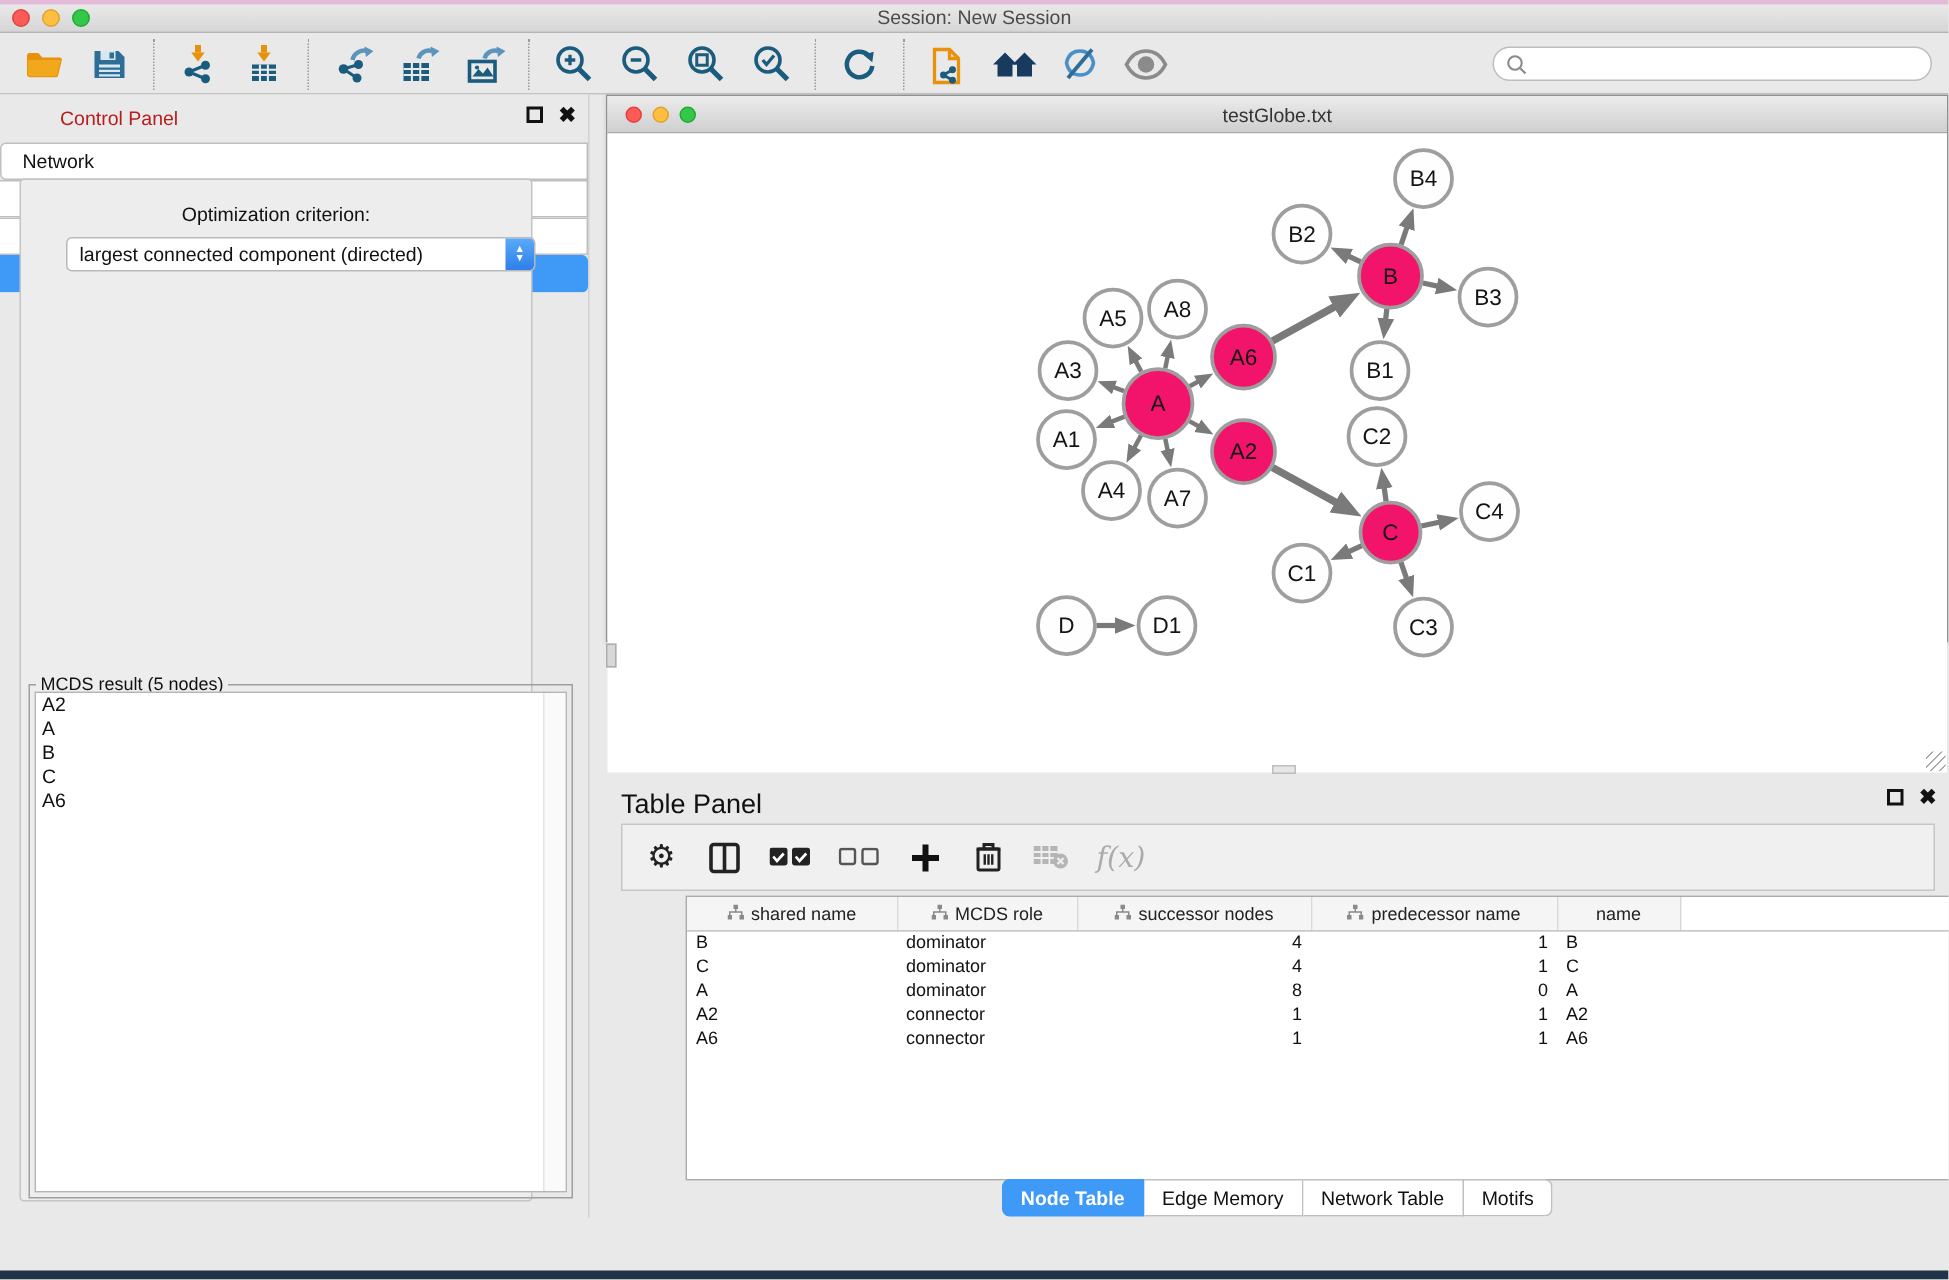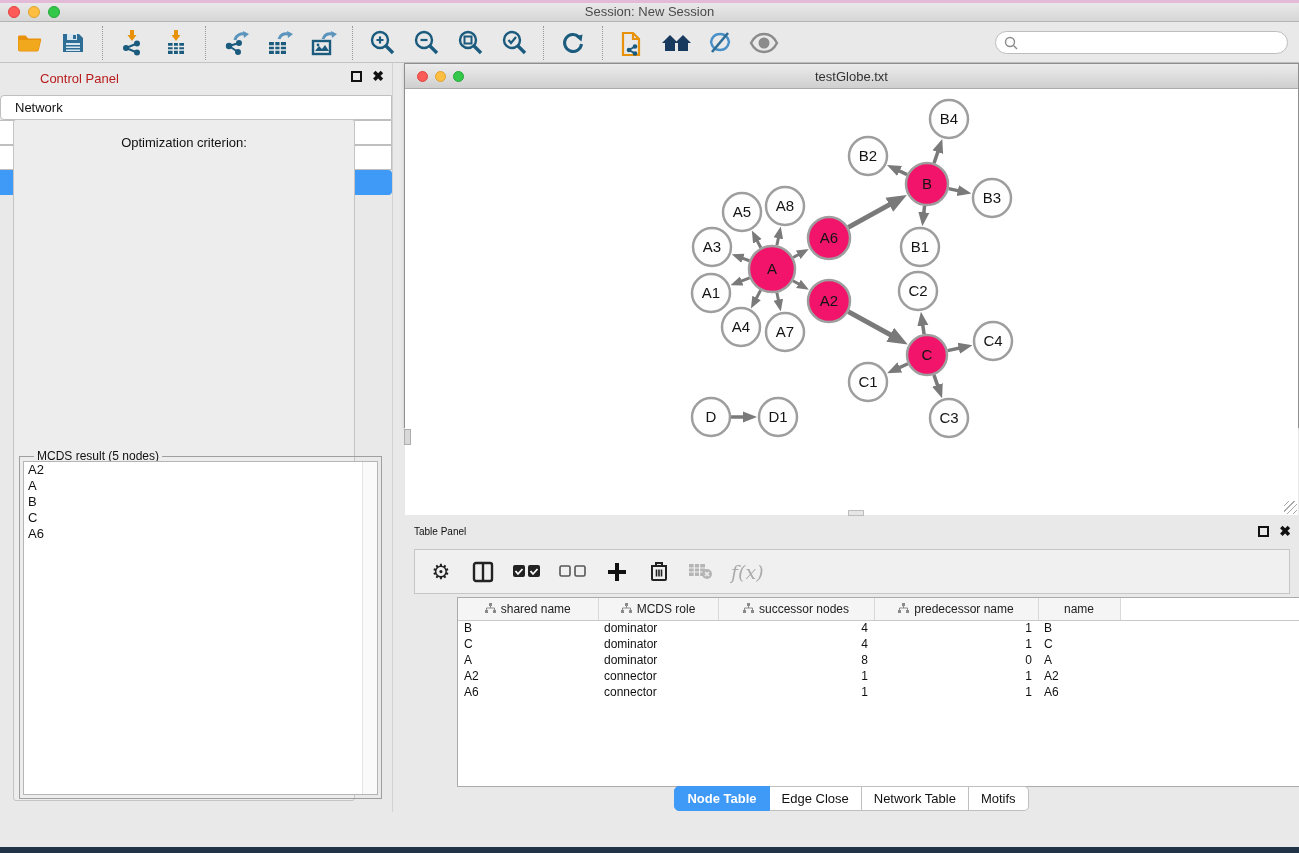--- a/index.html
+++ b/index.html
@@ -46,21 +46,21 @@
     background:#EDEDED; border:1px solid #C4C4C4; border-radius:3px; }
   .opt-label { position:absolute; left:0; right:0; top:15px; text-align:center; font-size:13px; color:#111; }
   .criterion { position:absolute; left:30px; top:38px; width:313px; height:23px; background:#fff;
     border:1px solid #B9B9B9; border-radius:4px; display:flex; align-items:center; }
   .criterion .val { flex:1; font-size:13px; padding-left:8px; color:#111; white-space:nowrap; overflow:hidden; }
   .criterion .stepper { width:19px; height:21px; background:linear-gradient(#59AAF9,#2E7FE8); border-radius:0 3px 3px 0;
      display:flex; flex-direction:column; align-items:center; justify-content:center; color:#fff; font-size:7px; line-height:6px; }
   .cp-buttons { position:absolute; left:0; right:0; top:73px; display:flex; justify-content:center; gap:15px; }
   .btn { font-size:13px; color:#111; background:#fff; border:1px solid #B9B9B9; border-radius:4px; padding:3px 14px; height:23px; }
   .fieldset { position:absolute; left:5px; top:336px; width:363px; height:343px; border:1px solid #9f9f9f; }
-  .fieldset .legend { position:absolute; left:4px; top:-8px; background:#EDEDED; font-size:12px; padding:0 3px; color:#111;margin-left:10px; }
+  .fieldset .legend { position:absolute; left:4px; top:-8px; background:#EDEDED; font-size:12px; padding:0 3px; color:#111; }
   .result-list { position:absolute; left:3px; top:4px; right:3px; bottom:3px; background:#fff; border:1px solid #B5B5B5; overflow:hidden; }
   .result-inner { position:absolute; left:0; top:0; right:15px; bottom:0; }
   .result-item { font-size:13px; line-height:16px; padding-left:4px; color:#111; }
   .result-scroll { position:absolute; right:0; top:0; bottom:0; width:15px; background:#FAFAFA; border-left:1px solid #E4E4E4; }
 
   
   .net-window { position:absolute; left:404px; top:63px; width:895px; height:365px;
     background:#fff; border:1px solid #8F8F8F; box-shadow:0 1px 3px rgba(0,0,0,0.15); }
   .net-titlebar { position:relative; height:25px; background:linear-gradient(#ECECEC,#CFCFCF); border-bottom:1px solid #ABABAB; }
   .net-titlebar .tl-group { left:12px; top:7px; gap:7px; }
@@ -68,21 +68,21 @@
   .net-title { position:absolute; left:0; right:0; top:5px; text-align:center; font-size:13px; color:#333; }
   .net-canvas { position:relative; width:893px; height:426px; background:#fff; }
   .graph-label { font-size:15px; fill:#141414; text-anchor:middle; }
   .net-nub-left { position:absolute; left:-1px; top:340px; width:7px; height:16px; background:#D8D8D8; border:1px solid #ADADAD; }
   .net-nub-bottom { position:absolute; left:443px; bottom:-1px; width:16px; height:6px; background:#E6E6E6; border:1px solid #BDBDBD; }
   .resize-grip { position:absolute; right:1px; bottom:1px; width:13px; height:13px;
     background:repeating-linear-gradient(135deg, transparent 0 3px, #A9A9A9 3px 4px); }
 
   
   .table-panel { position:absolute; left:404px; top:520px; width:895px; height:292px; background:#E9E9E9; }
-  .tp-header { position:absolute; left:10px; top:6px; font-size:10px; color:#111; }
+  .tp-header { position:absolute; left:10px; top:6px; font-size:18px; color:#111; }
   .tp-toolbar { position:absolute; left:10px; top:29px; width:876px; height:45px;
     background:#F0F0F0; border:1px solid #C6C6C6; display:flex; align-items:center; gap:18px; padding-left:14px; }
   .tpi { display:flex; align-items:center; justify-content:center; min-width:24px; height:30px; }
   .gear-glyph { font-size:21px; color:#222; line-height:22px; }
   .fx { font-family:"DejaVu Serif", serif; font-style:italic; font-size:19px; color:#ABABAB; }
   .tp-table { position:absolute; left:10px; top:77px; width:876px; height:190px; background:#fff; border:1px solid #ABABAB; overflow:hidden;margin-left:43px; }
   table.nodetable { border-collapse:collapse; width:100%; table-layout:fixed; }
   table.nodetable th { background:#F5F5F5; border-right:1px solid #D9D9D9; border-bottom:1px solid #C9C9C9;
     font-size:12px; font-weight:normal; color:#222; height:22px; text-align:center; white-space:nowrap; overflow:hidden; }
   table.nodetable th .th-inner { display:flex; align-items:center; justify-content:center; gap:5px; }
@@ -276,20 +276,27 @@
       <div class="ic-close">✖</div>
     </div>
     <div class="cp-tabs" id="cp-tabs">
         <div class="tab">Network</div>
         <div class="tab">Style</div>
         <div class="tab">Select</div>
         <div class="tab active">MCDS</div>
       </div>
     <div class="cp-content">
       <div class="opt-label">Optimization criterion:</div>
+      <div class="criterion">
+        <div class="val">largest connected component (directed)</div>
+        <div class="stepper">
+            <span>▲</span>
+            <span>▼</span>
+          </div>
+      </div>
       <div class="fieldset">
         <div class="legend">MCDS result (5 nodes)</div>
         <div class="result-list">
           <div class="result-inner" id="result-items">
               <div class="result-item">A2</div>
               <div class="result-item">A</div>
               <div class="result-item">B</div>
               <div class="result-item">C</div>
               <div class="result-item">A6</div>
             </div>
@@ -538,20 +545,20 @@
               <td class="ar">1</td>
               <td class="ar">1</td>
               <td class="al">A6</td>
               <td></td>
             </tr>
           </tbody>
       </table>
     </div>
     <div class="tp-tabs" id="tp-tabs">
         <div class="tp-tab active">Node Table</div>
-        <div class="tp-tab">Edge Close</div>
+        <div class="tp-tab">Edge Memory</div>
         <div class="tp-tab">Network Table</div>
         <div class="tp-tab">Motifs</div>
       </div>
   </div>
 
   <div class="desktop-strip"></div>
 </div>
 
 </body></html>

